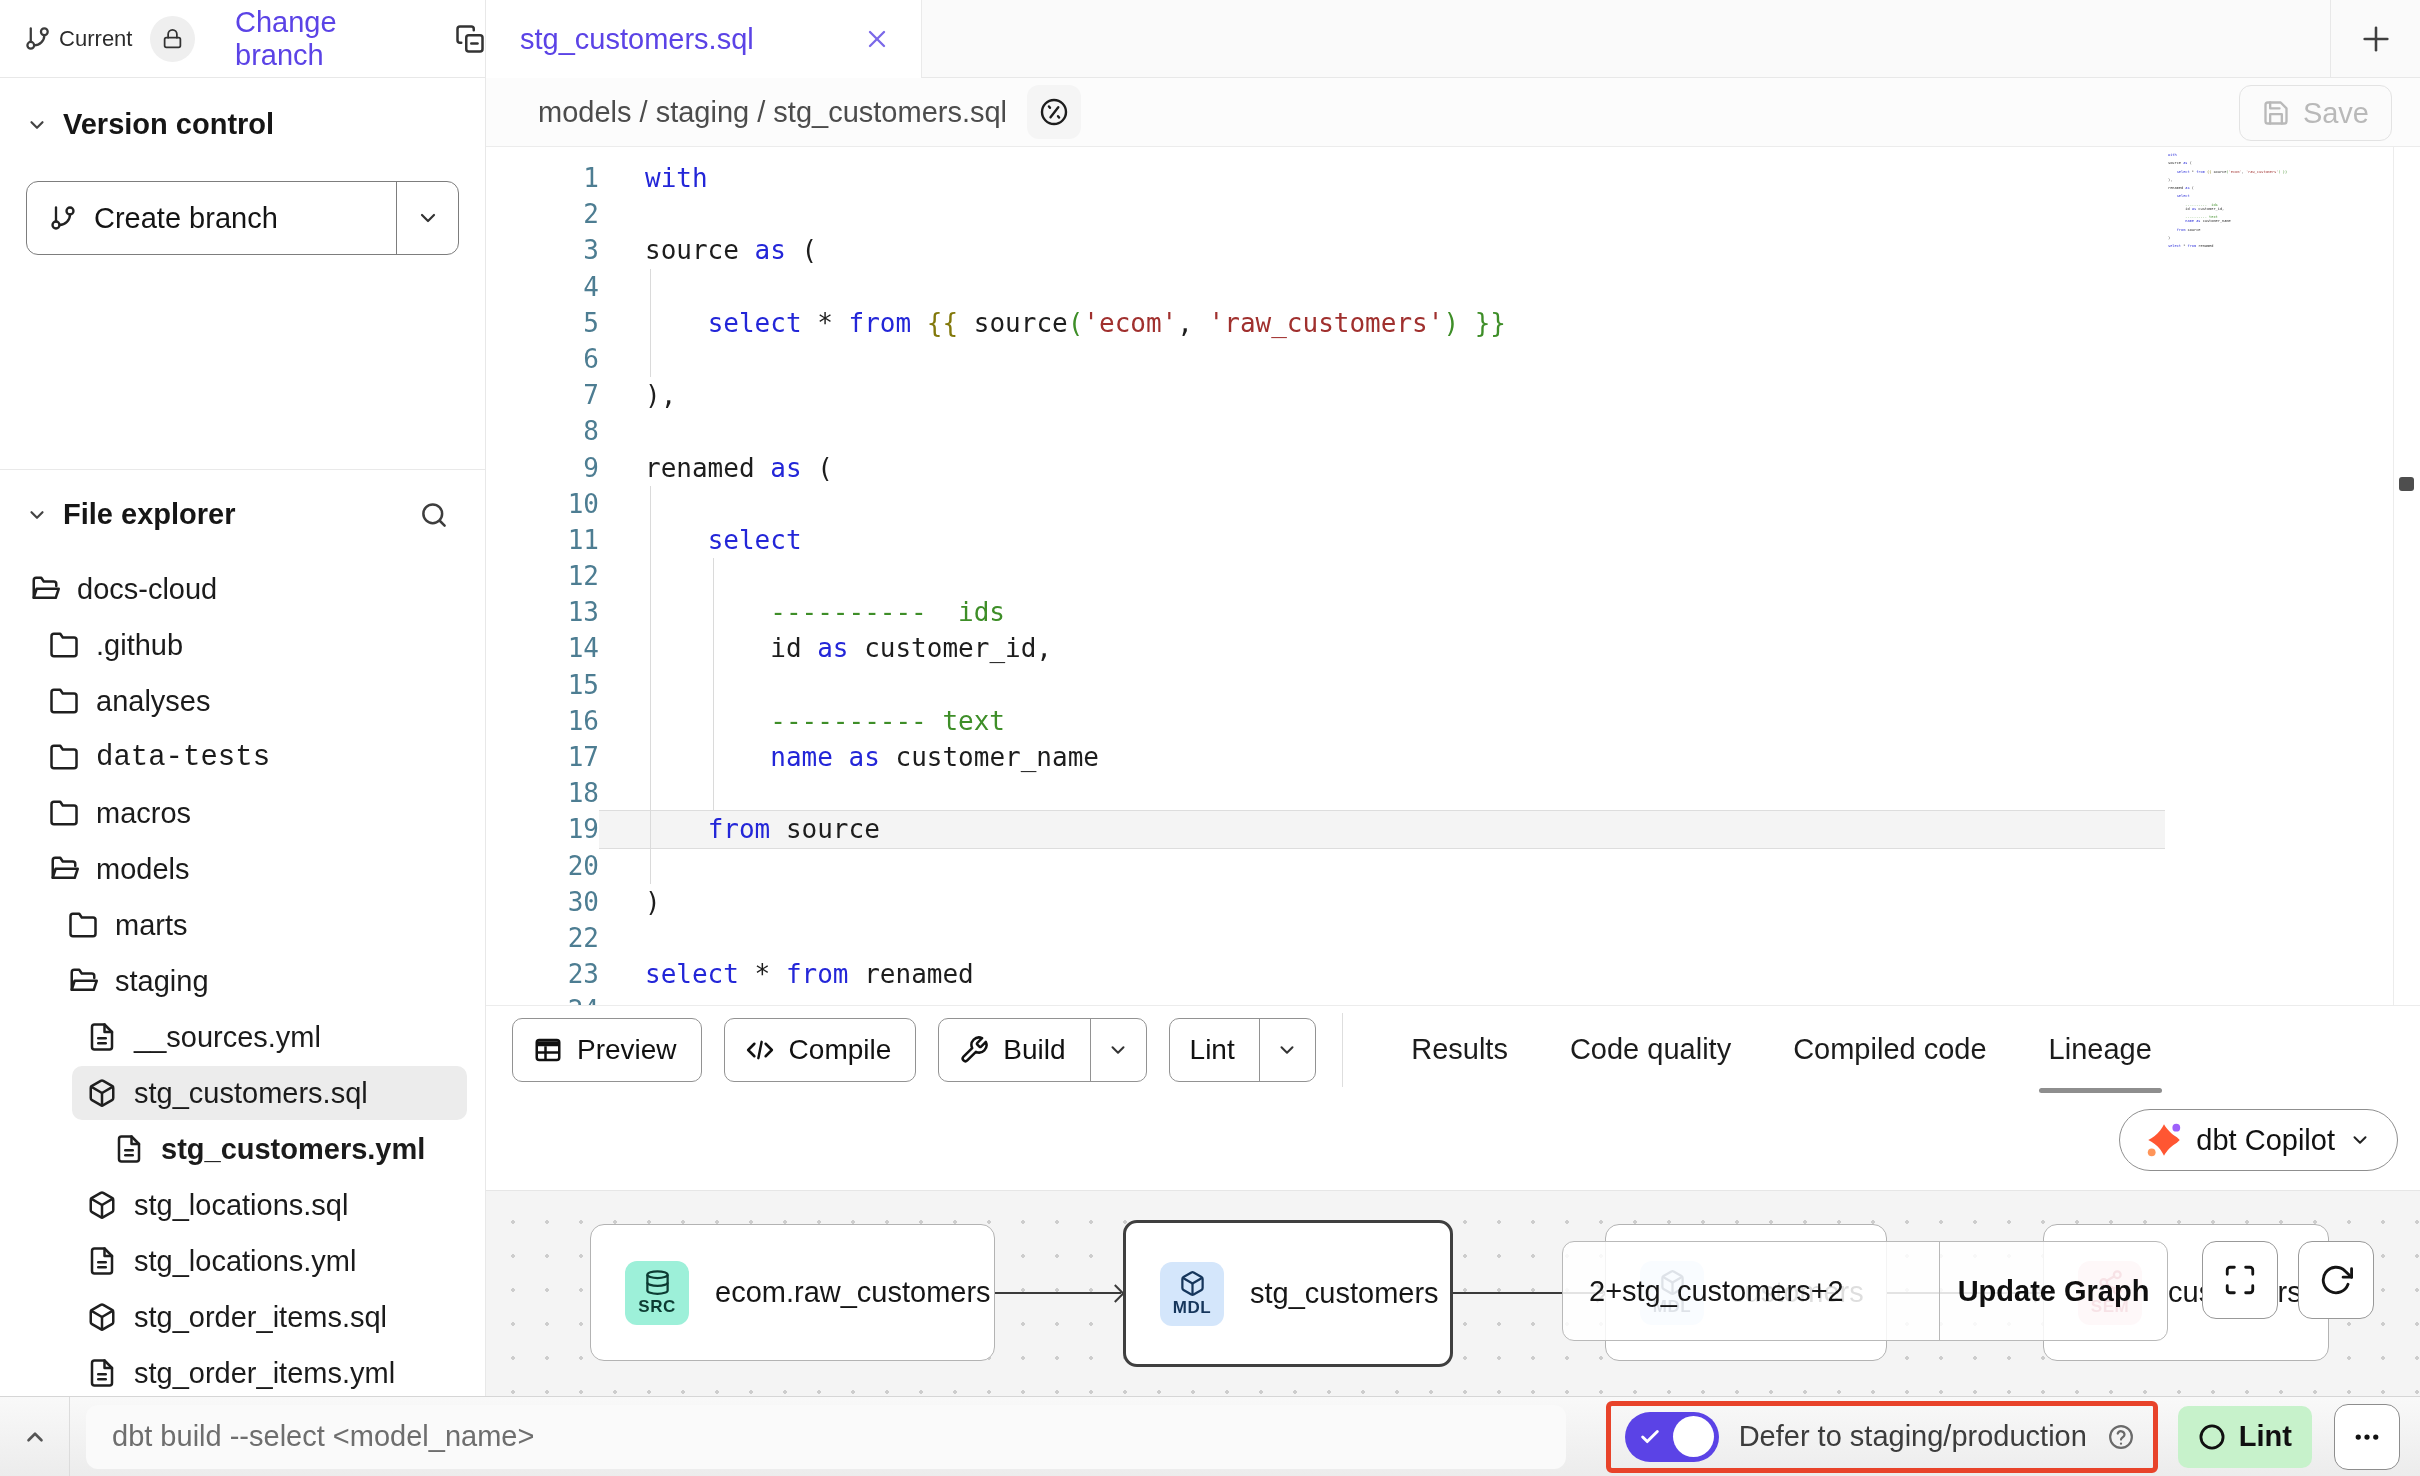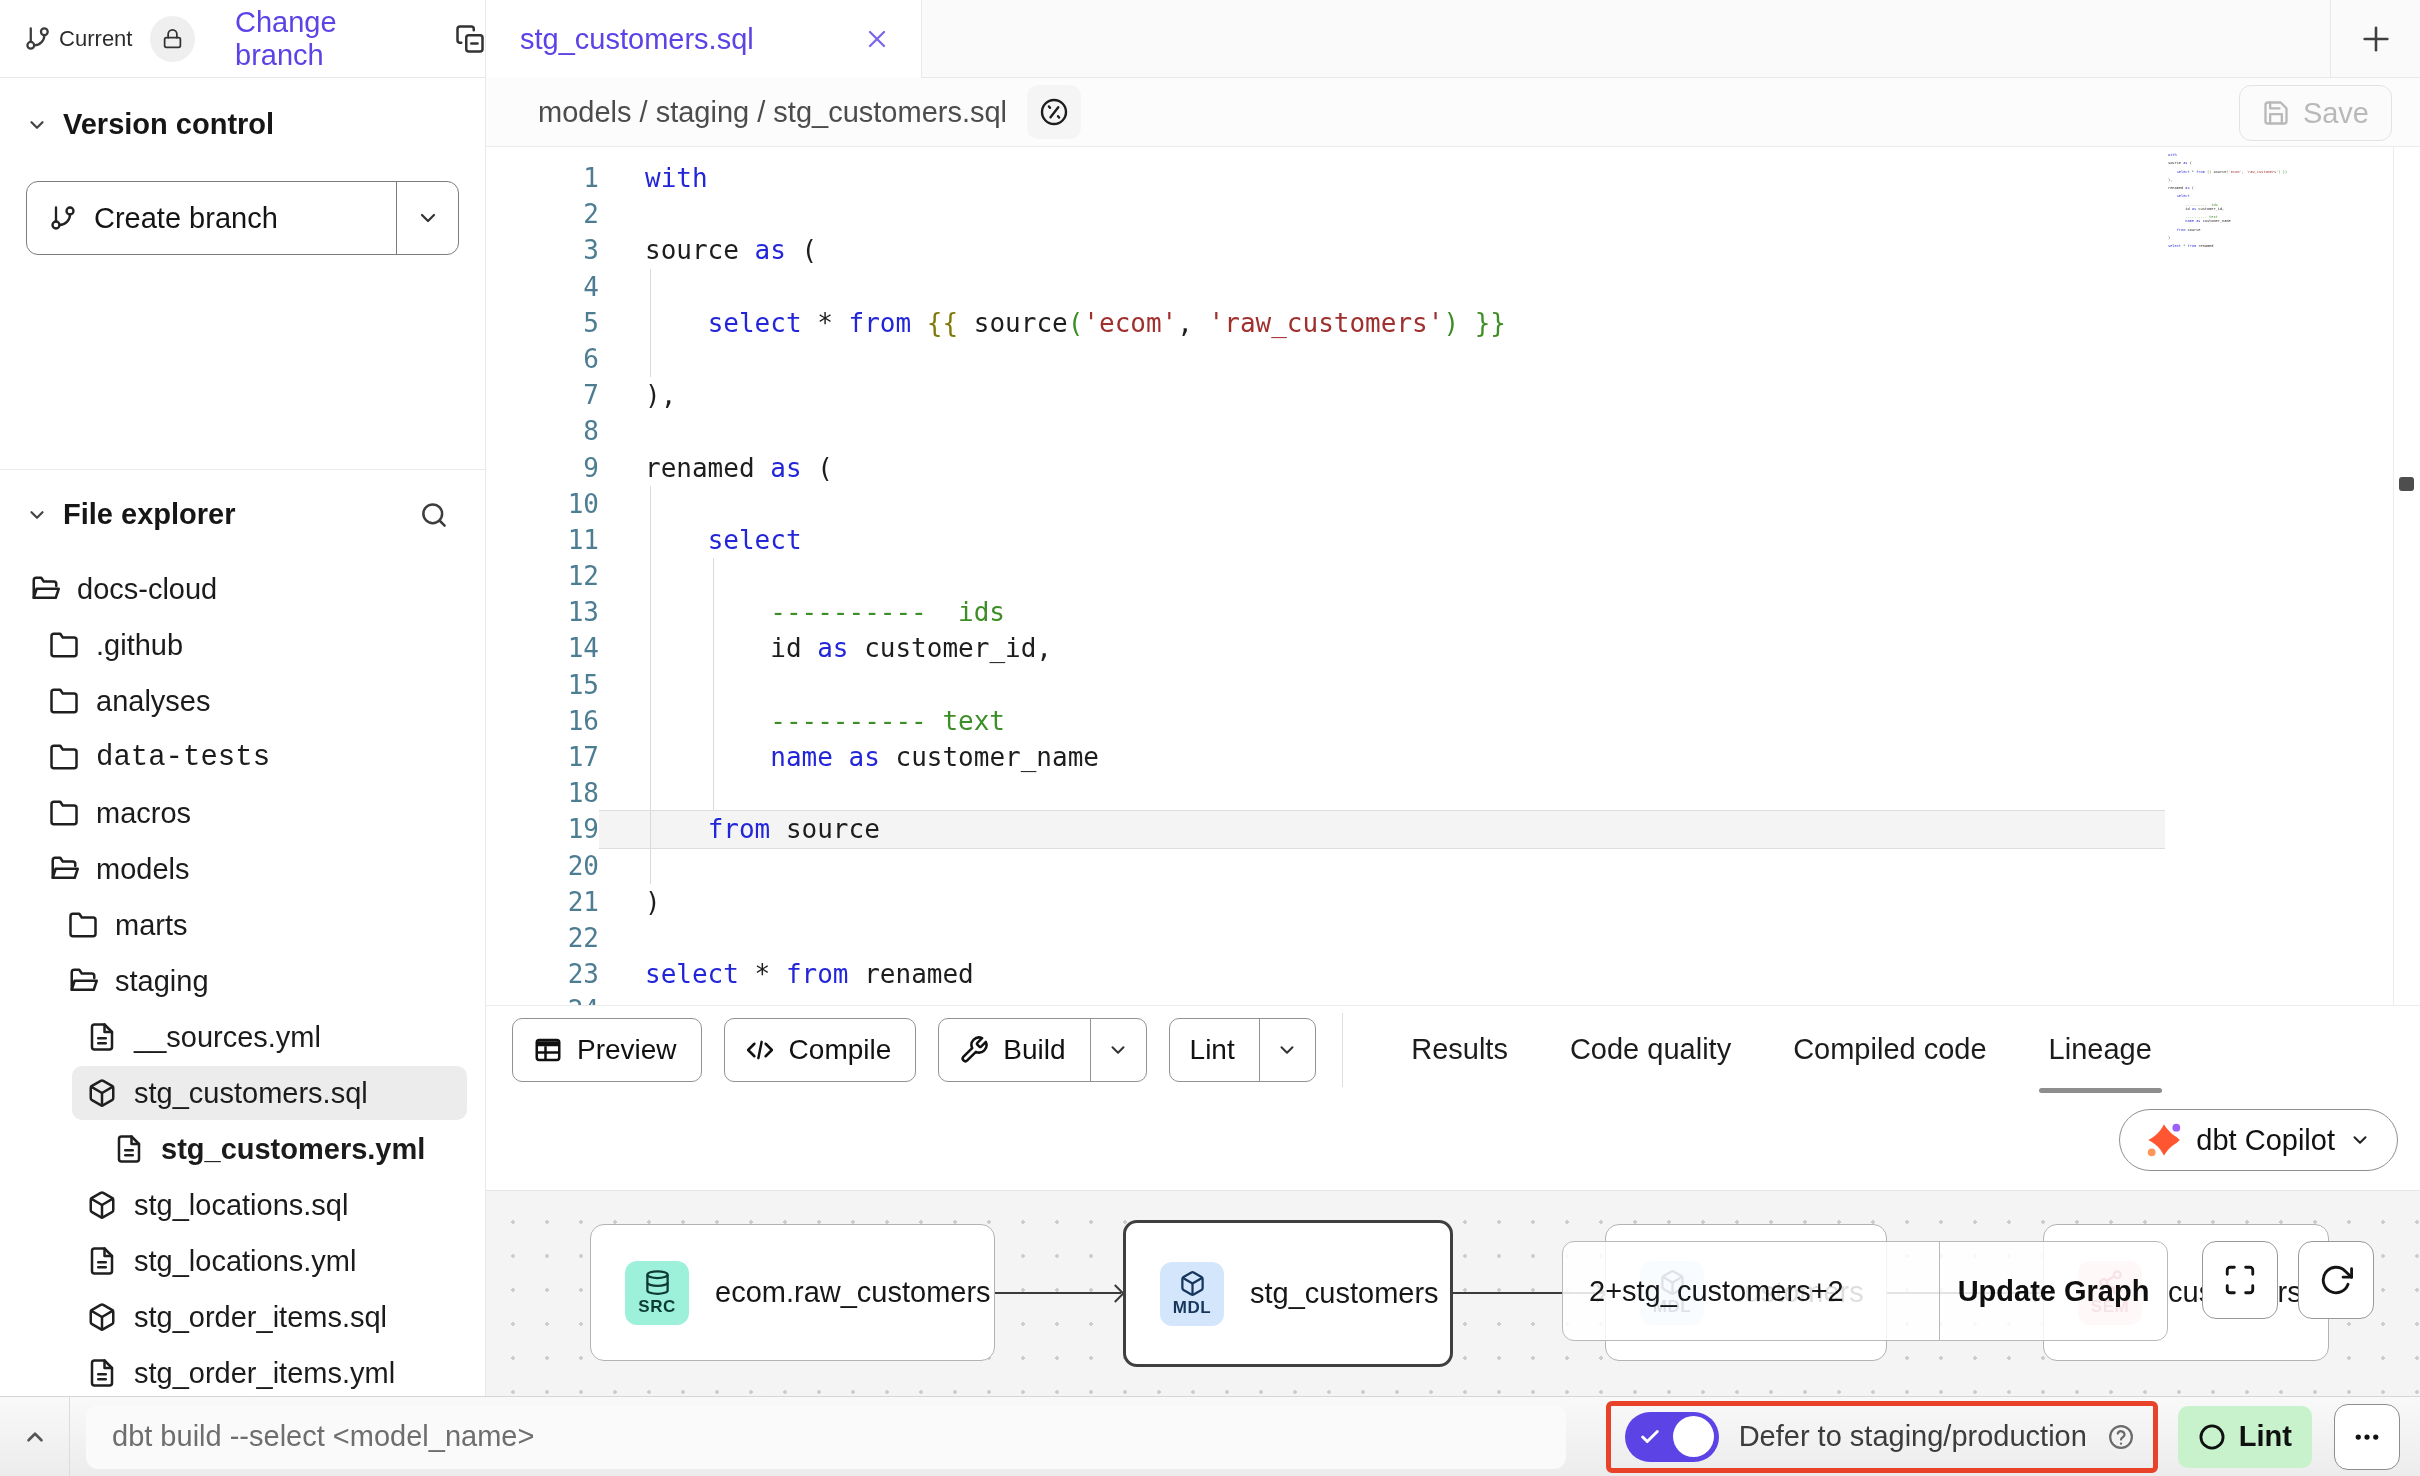--- a/index.html
+++ b/index.html
@@ -484,21 +484,21 @@
             <div class="cline"><span class="ln">11</span><span class="ccode"><i class="guide g0"></i><span class="tk-tx">    </span><span class="tk-kw">select</span></span></div>
             <div class="cline"><span class="ln">12</span><span class="ccode"><i class="guide g0"></i><i class="guide g1"></i></span></div>
             <div class="cline"><span class="ln">13</span><span class="ccode"><i class="guide g0"></i><i class="guide g1"></i><span class="tk-cm">        ----------  ids</span></span></div>
             <div class="cline"><span class="ln">14</span><span class="ccode"><i class="guide g0"></i><i class="guide g1"></i><span class="tk-tx">        id </span><span class="tk-kw">as</span><span class="tk-tx"> customer_id,</span></span></div>
             <div class="cline"><span class="ln">15</span><span class="ccode"><i class="guide g0"></i><i class="guide g1"></i></span></div>
             <div class="cline"><span class="ln">16</span><span class="ccode"><i class="guide g0"></i><i class="guide g1"></i><span class="tk-cm">        ---------- text</span></span></div>
             <div class="cline"><span class="ln">17</span><span class="ccode"><i class="guide g0"></i><i class="guide g1"></i><span class="tk-tx">        </span><span class="tk-kw">name</span><span class="tk-tx"> </span><span class="tk-kw">as</span><span class="tk-tx"> customer_name</span></span></div>
             <div class="cline"><span class="ln">18</span><span class="ccode"><i class="guide g0"></i><i class="guide g1"></i></span></div>
             <div class="cline active"><span class="ln">19</span><span class="ccode"><i class="guide g0"></i><span class="tk-tx">    </span><span class="tk-kw">from</span><span class="tk-tx"> source</span></span></div>
             <div class="cline"><span class="ln">20</span><span class="ccode"><i class="guide g0"></i></span></div>
-            <div class="cline"><span class="ln">21</span><span class="ccode"><span class="tk-tx">)</span></span></div>
+            <div class="cline"><span class="ln">30</span><span class="ccode"><span class="tk-tx">)</span></span></div>
             <div class="cline"><span class="ln">22</span><span class="ccode"></span></div>
             <div class="cline"><span class="ln">23</span><span class="ccode"><span class="tk-kw">select</span><span class="tk-tx"> * </span><span class="tk-kw">from</span><span class="tk-tx"> renamed</span></span></div>
             <div class="cline"><span class="ln">24</span><span class="ccode"></span></div>
           </div>
         <div id="minimap">
             <div class="mline"><span class="tk-kw">with</span></div>
             <div class="mline"></div>
             <div class="mline"><span class="tk-tx">source </span><span class="tk-kw">as</span><span class="tk-tx"> (</span></div>
             <div class="mline"></div>
             <div class="mline"><span class="tk-tx">    </span><span class="tk-kw">select</span><span class="tk-tx"> * </span><span class="tk-kw">from</span><span class="tk-tx"> </span><span class="tk-jo">{{</span><span class="tk-tx"> source</span><span class="tk-pr">(</span><span class="tk-st">'ecom'</span><span class="tk-tx">, </span><span class="tk-st">'raw_customers'</span><span class="tk-pr">)</span><span class="tk-tx"> </span><span class="tk-jc">}}</span></div>

